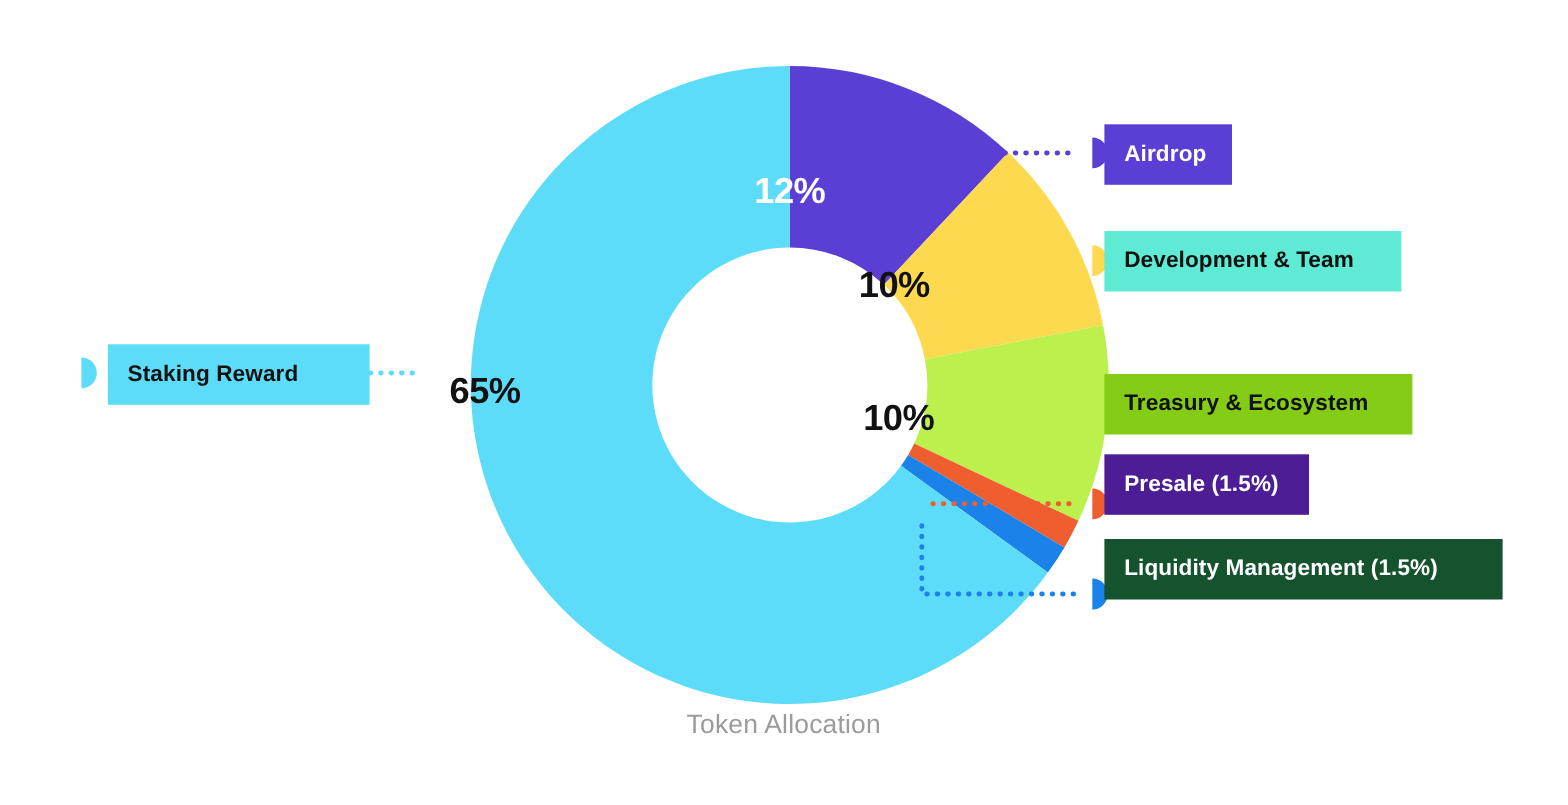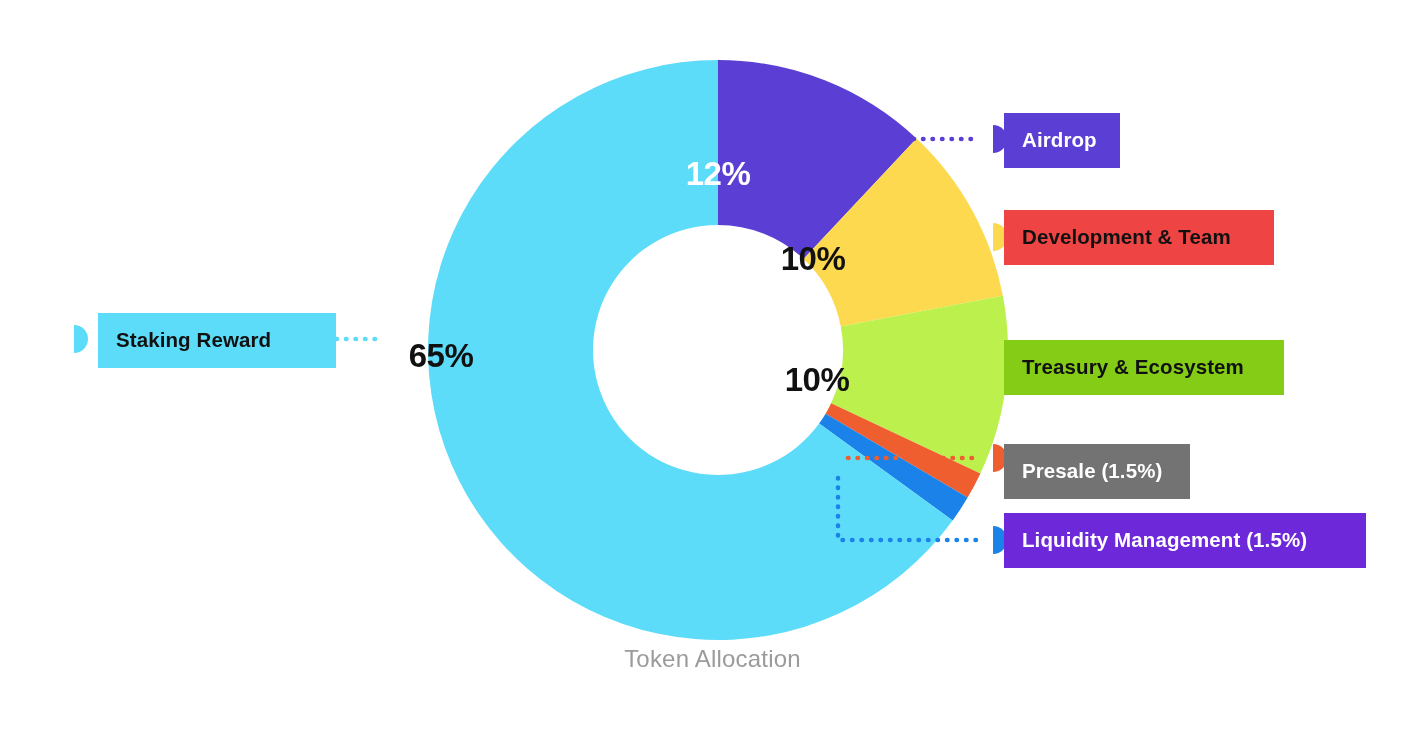--- a/index.html
+++ b/index.html
@@ -98,29 +98,29 @@
       </g>
   </svg>
 
   <div id="legend-layer">
       <div class="legend-box" style="left: 98px; top: 313px; width: 238px; background: rgb(92, 220, 248);">
         <span class="legend-text" style="color: rgb(17, 17, 17);">Staking Reward</span>
       </div>
       <div class="legend-box" style="left: 1004px; top: 113px; width: 116px; background: rgb(91, 63, 212);">
         <span class="legend-text" style="color: rgb(255, 255, 255);">Airdrop</span>
       </div>
-      <div class="legend-box" style="left: 1004px; top: 210px; width: 270px; background: #ef4444;">
+      <div class="legend-box" style="left: 1004px; top: 210px; width: 270px; background: #5eead4;">
         <span class="legend-text" style="color: rgb(17, 17, 17);">Development &amp; Team</span>
       </div>
       <div class="legend-box" style="left: 1004px; top: 340px; width: 280px; background: #84cc16;">
         <span class="legend-text" style="color: rgb(17, 17, 17);">Treasury &amp; Ecosystem</span>
       </div>
-      <div class="legend-box" style="left: 1004px; top: 444px; width: 186px; background: #737373;">
+      <div class="legend-box" style="left: 1004px; top: 413px; width: 186px; background: #4c1d95;">
         <span class="legend-text" style="color: rgb(255, 255, 255);">Presale (1.5%)</span>
       </div>
-      <div class="legend-box" style="left: 1004px; top: 513px; width: 362px; background: #6d28d9;">
+      <div class="legend-box" style="left: 1004px; top: 490px; width: 362px; background: #14532d;">
         <span class="legend-text" style="color: rgb(255, 255, 255);">Liquidity Management (1.5%)</span>
       </div>
     </div>
 
   <div id="caption">Token Allocation</div>
 
 </div>
 
 </body></html>

